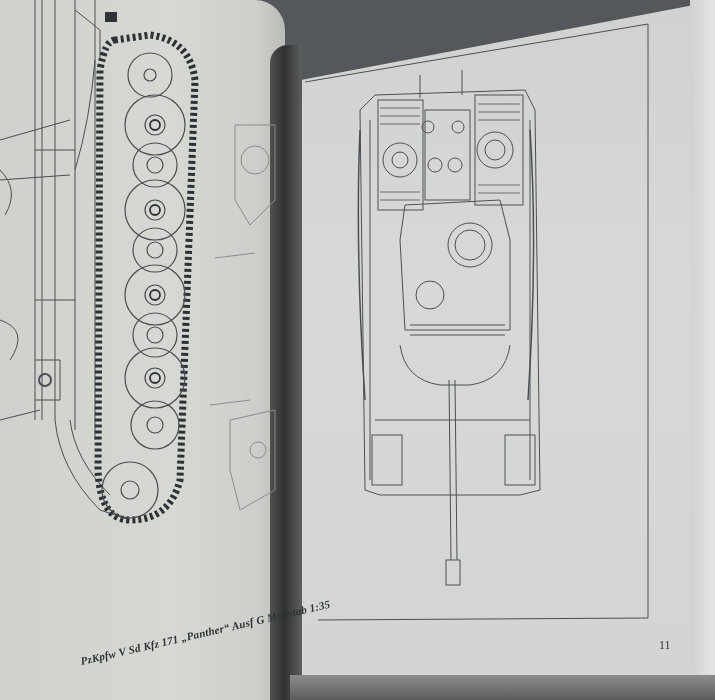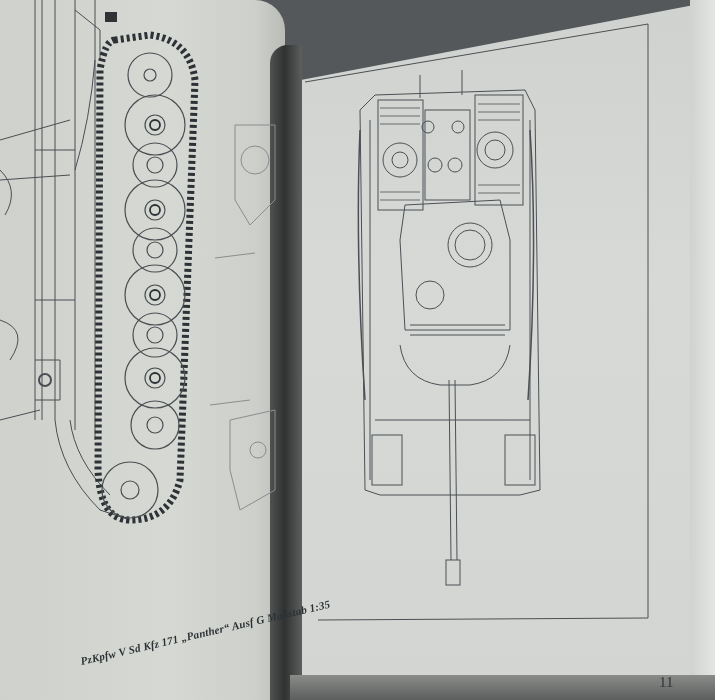--- a/index.html
+++ b/index.html
@@ -35,21 +35,21 @@
     }
     svg.drawing { position: absolute; left: 0; top: 0; }
     .caption {
       position: absolute; left: 82px; top: 655px;
       font-size: 11px; font-weight: bold; font-style: italic;
       color: #2c3235; transform: rotate(-13deg); transform-origin: left bottom;
       white-space: nowrap; letter-spacing: 0.2px;
     }
     .page-number {
       position: absolute; left: 659px; top: 638px;
-      font-size: 15px; color: #333; font-family: "Liberation Serif", serif; margin-top: 36px;
+      font-size: 12px; color: #333; font-family: "Liberation Serif", serif;
     }
   </style>
 </head>
 <body>
 
 <div class="scene">
   <div class="left-page"></div>
   <div class="right-page"></div>
   <div class="right-page-edge"></div>
   <div class="gutter"></div>

